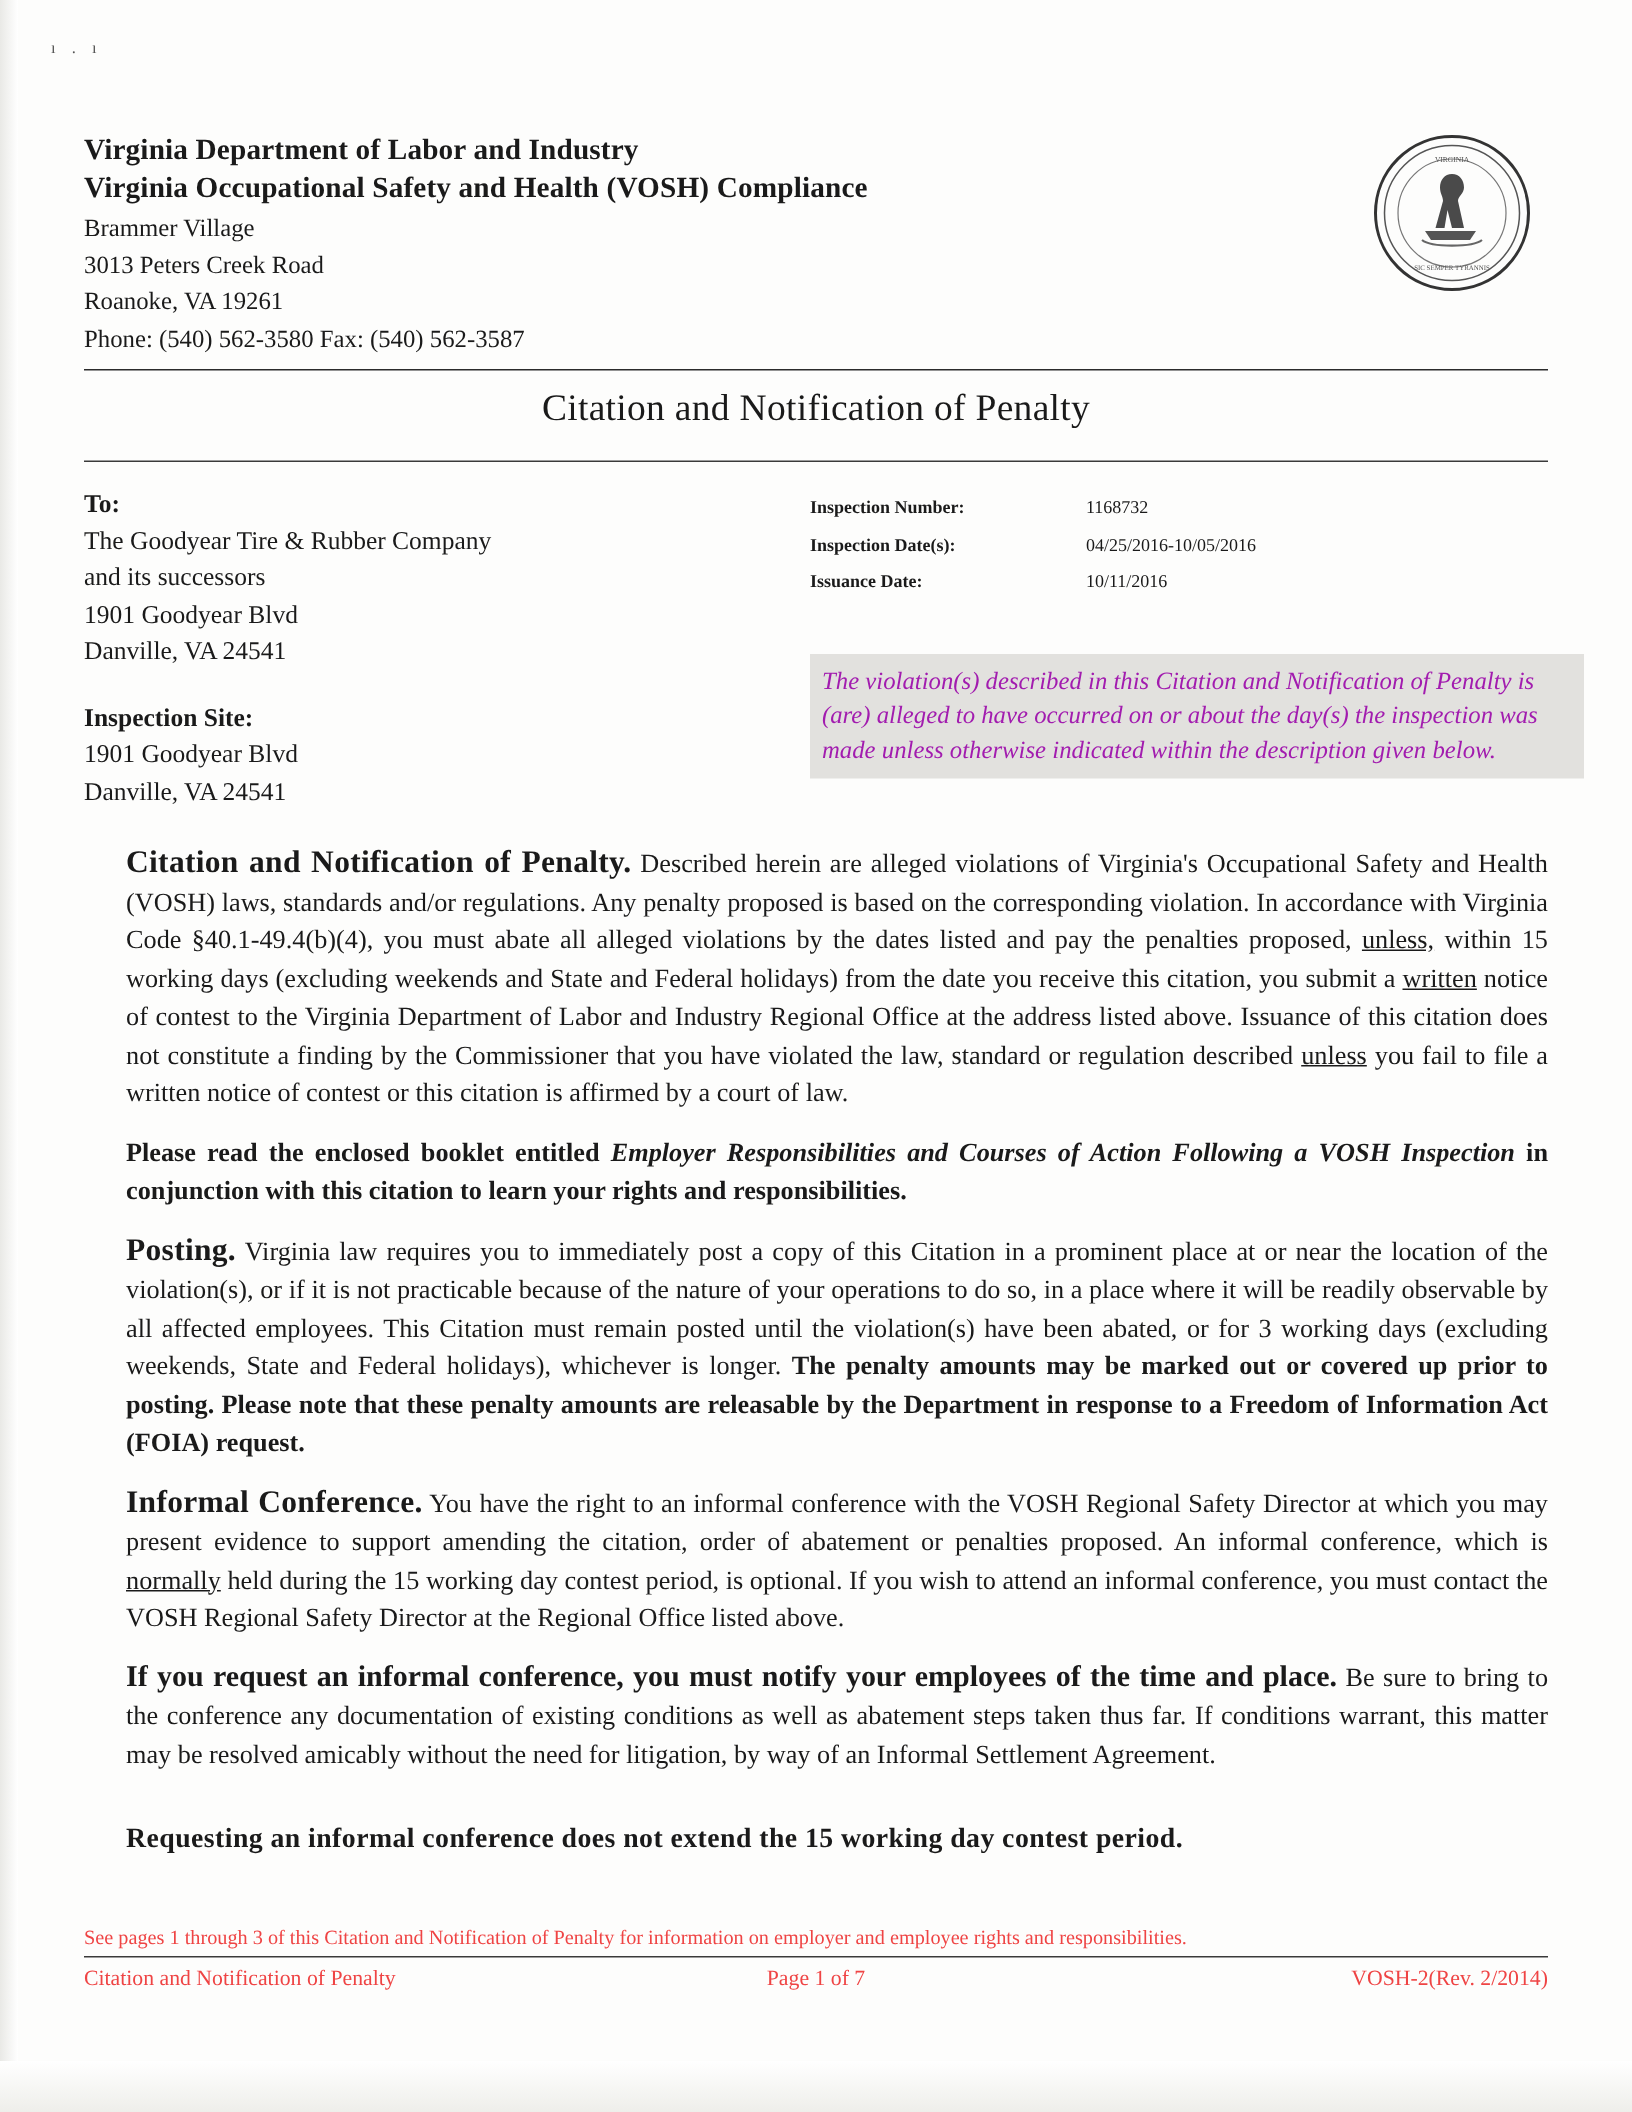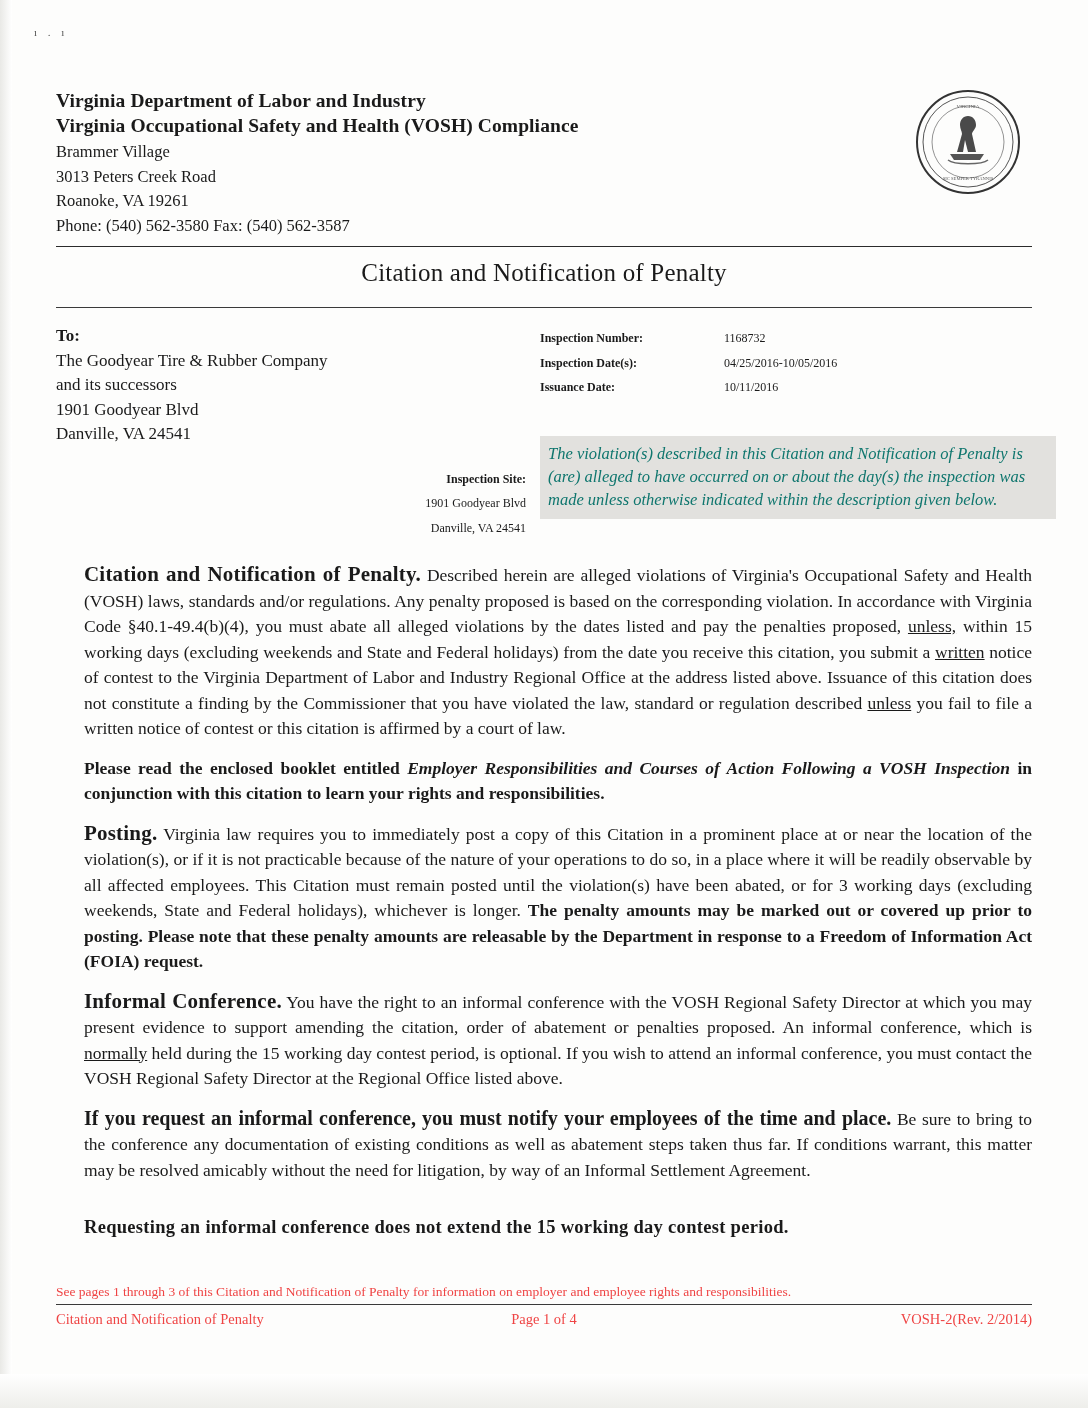--- a/index.html
+++ b/index.html
@@ -124,28 +124,27 @@
   .note-box {
     position: absolute;
     left: 484px;
     top: 112px;
     width: 500px;
     padding: 6px 8px 8px 8px;
     background: #e2e1de;
     font-style: italic;
     font-size: 16.5px;
     line-height: 23px;
-    color: #0f766e;
+    color: #a21caf;
   }
 
   .site-block {
     margin-top: 20px;
-    font-size: 12px;
+    font-size: 17px;
     line-height: 24.5px;
-    text-align: right;
   }
 
   
   .body {
     margin-top: 22px;
     margin-left: 28px;
   }
   p.para {
     margin: 0 0 14px 0;
     font-size: 17.5px;
@@ -294,18 +293,18 @@
       <p class="center-bold">Requesting an informal conference does not extend the 15 working day contest period.</p>
 
     </div>
   </div>
 
   <div class="footer">
     <div class="fline">See pages 1 through 3 of this Citation and Notification of Penalty for information on employer and employee rights and responsibilities.</div>
     <hr>
     <div class="footer-row">
       <div class="f-left">Citation and Notification of Penalty</div>
-      <div class="f-center">Page 1 of 4</div>
+      <div class="f-center">Page 1 of 7</div>
       <div class="f-right">VOSH-2(Rev. 2/2014)</div>
     </div>
   </div>
 
 </div>
 
 </body></html>

